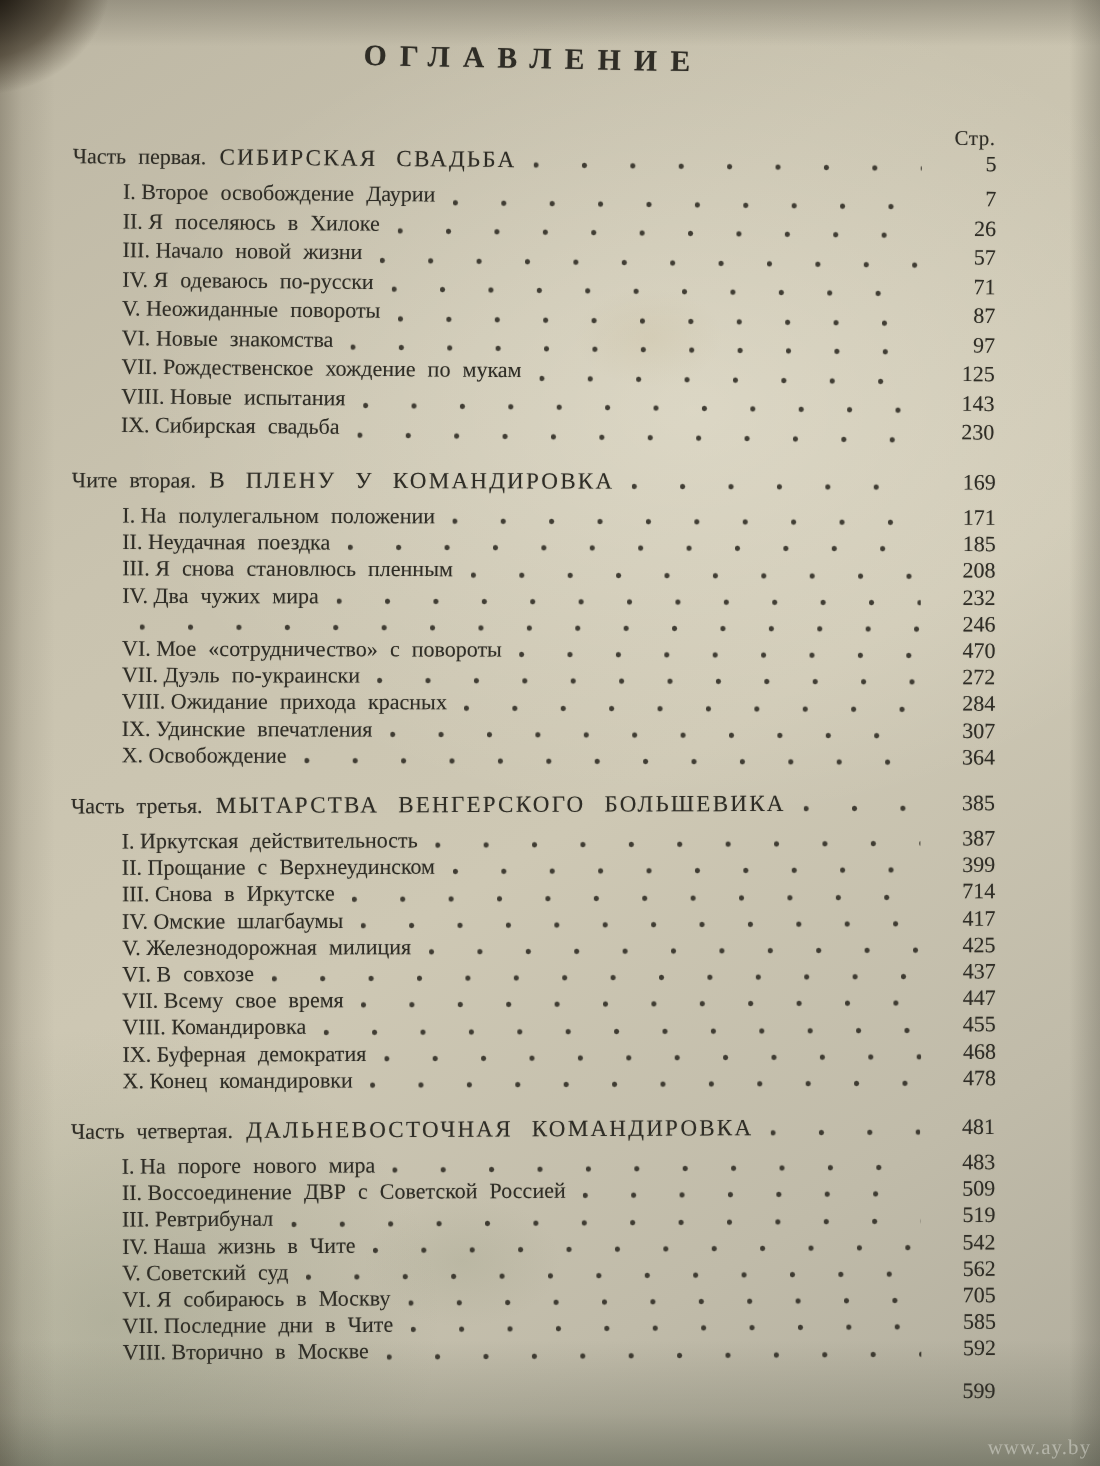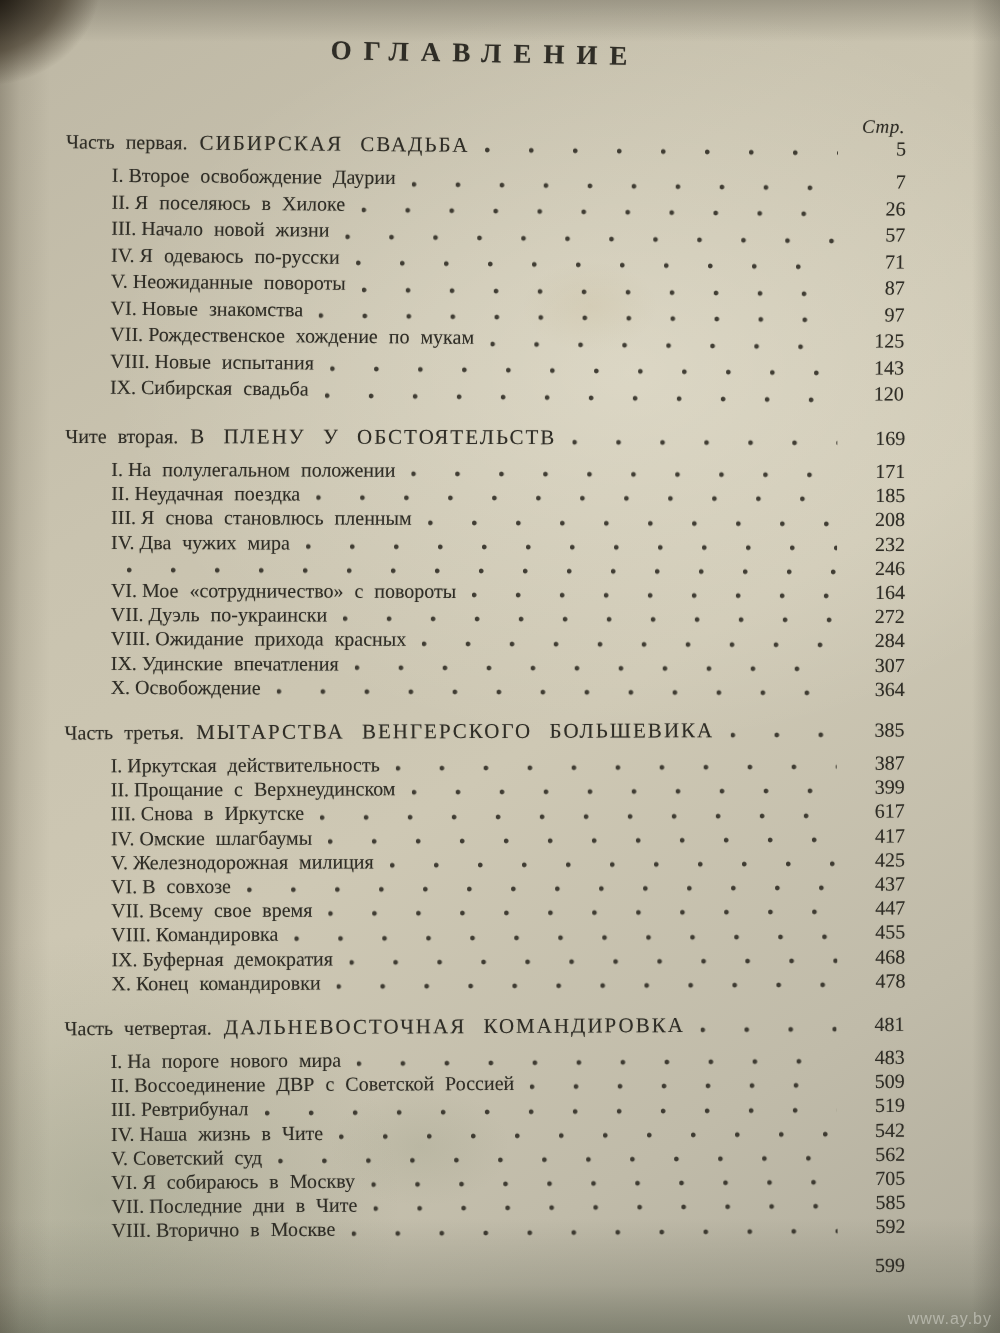--- a/index.html
+++ b/index.html
@@ -56,29 +56,29 @@
   .leader {
     flex:1 1 auto; min-width:22px; height:8px;
     align-self:flex-end; margin:0 10px 5px 16px;
     background-image:radial-gradient(circle at 2.2px 4px, rgba(44,41,33,0.88) 1.8px, rgba(44,41,33,0) 2.9px);
     background-size:44px 8px; background-repeat:repeat-x;
   }
 
   .pagenum { width:58px; text-align:right; font-size:20px; white-space:nowrap; }
 
   .col-header-row { display:flex; justify-content:flex-end; height:18px; margin-bottom:2px; transform:rotate(0.4deg); }
-  .col-header { font-style:italic; font-size:19px; letter-spacing:0.5px; }
+  .col-header { font-size:19px; letter-spacing:0.5px; }
 
   .orphan-row { margin-top:14px; transform:rotate(-0.3deg); }
   .orphan-row .leader { visibility:hidden; }
 
   .watermark {
     position:absolute; right:8px; bottom:5px;
-    font-family:Liberation Sans, sans-serif;
-    font-size:16px; letter-spacing:1px;
+    font-family:Liberation Serif, serif;
+    font-size:19px; letter-spacing:1px;
     color:rgba(250,250,244,0.40); text-shadow:none;
   }
 </style>
 </head>
 <body>
 
 <div class="photo">
   <div class="content">
 
     <h1 class="doc-title">ОГЛАВЛЕНИЕ</h1>
@@ -140,29 +140,29 @@
 
   <div class="row entry-row">
     <span class="entry-text"><span class="roman">VIII.</span><span class="etitle">Новые испытания</span></span>
     <span class="leader"></span>
     <span class="pagenum">143</span>
   </div>
 
   <div class="row entry-row">
     <span class="entry-text"><span class="roman">IX.</span><span class="etitle">Сибирская свадьба</span></span>
     <span class="leader"></span>
-    <span class="pagenum">120</span>
+    <span class="pagenum">230</span>
   </div>
 </div>
   </section>
 
   <section class="part part-2">
     <div class="row part-title-row">
       <span class="part-label">Чите вторая.</span>
-      <span class="part-caps">В ПЛЕНУ У ОБСТОЯТЕЛЬСТВ</span>
+      <span class="part-caps">В ПЛЕНУ У КОМАНДИРОВКА</span>
       <span class="leader"></span>
       <span class="pagenum">169</span>
     </div>
     <div class="entries">
   <div class="row entry-row">
     <span class="entry-text"><span class="roman">I.</span><span class="etitle">На полулегальном положении</span></span>
     <span class="leader"></span>
     <span class="pagenum">171</span>
   </div>
 
@@ -185,21 +185,21 @@
   </div>
 
   <div class="row entry-row">
     <span class="leader"></span>
     <span class="pagenum">246</span>
   </div>
 
   <div class="row entry-row">
     <span class="entry-text"><span class="roman">VI.</span><span class="etitle">Мое «сотрудничество» с повороты</span></span>
     <span class="leader"></span>
-    <span class="pagenum">164</span>
+    <span class="pagenum">470</span>
   </div>
 
   <div class="row entry-row">
     <span class="entry-text"><span class="roman">VII.</span><span class="etitle">Дуэль по-украински</span></span>
     <span class="leader"></span>
     <span class="pagenum">272</span>
   </div>
 
   <div class="row entry-row">
     <span class="entry-text"><span class="roman">VIII.</span><span class="etitle">Ожидание прихода красных</span></span>
@@ -237,21 +237,21 @@
 
   <div class="row entry-row">
     <span class="entry-text"><span class="roman">II.</span><span class="etitle">Прощание с Верхнеудинском</span></span>
     <span class="leader"></span>
     <span class="pagenum">399</span>
   </div>
 
   <div class="row entry-row">
     <span class="entry-text"><span class="roman">III.</span><span class="etitle">Снова в Иркутске</span></span>
     <span class="leader"></span>
-    <span class="pagenum">617</span>
+    <span class="pagenum">714</span>
   </div>
 
   <div class="row entry-row">
     <span class="entry-text"><span class="roman">IV.</span><span class="etitle">Омские шлагбаумы</span></span>
     <span class="leader"></span>
     <span class="pagenum">417</span>
   </div>
 
   <div class="row entry-row">
     <span class="entry-text"><span class="roman">V.</span><span class="etitle">Железнодорожная милиция</span></span>

